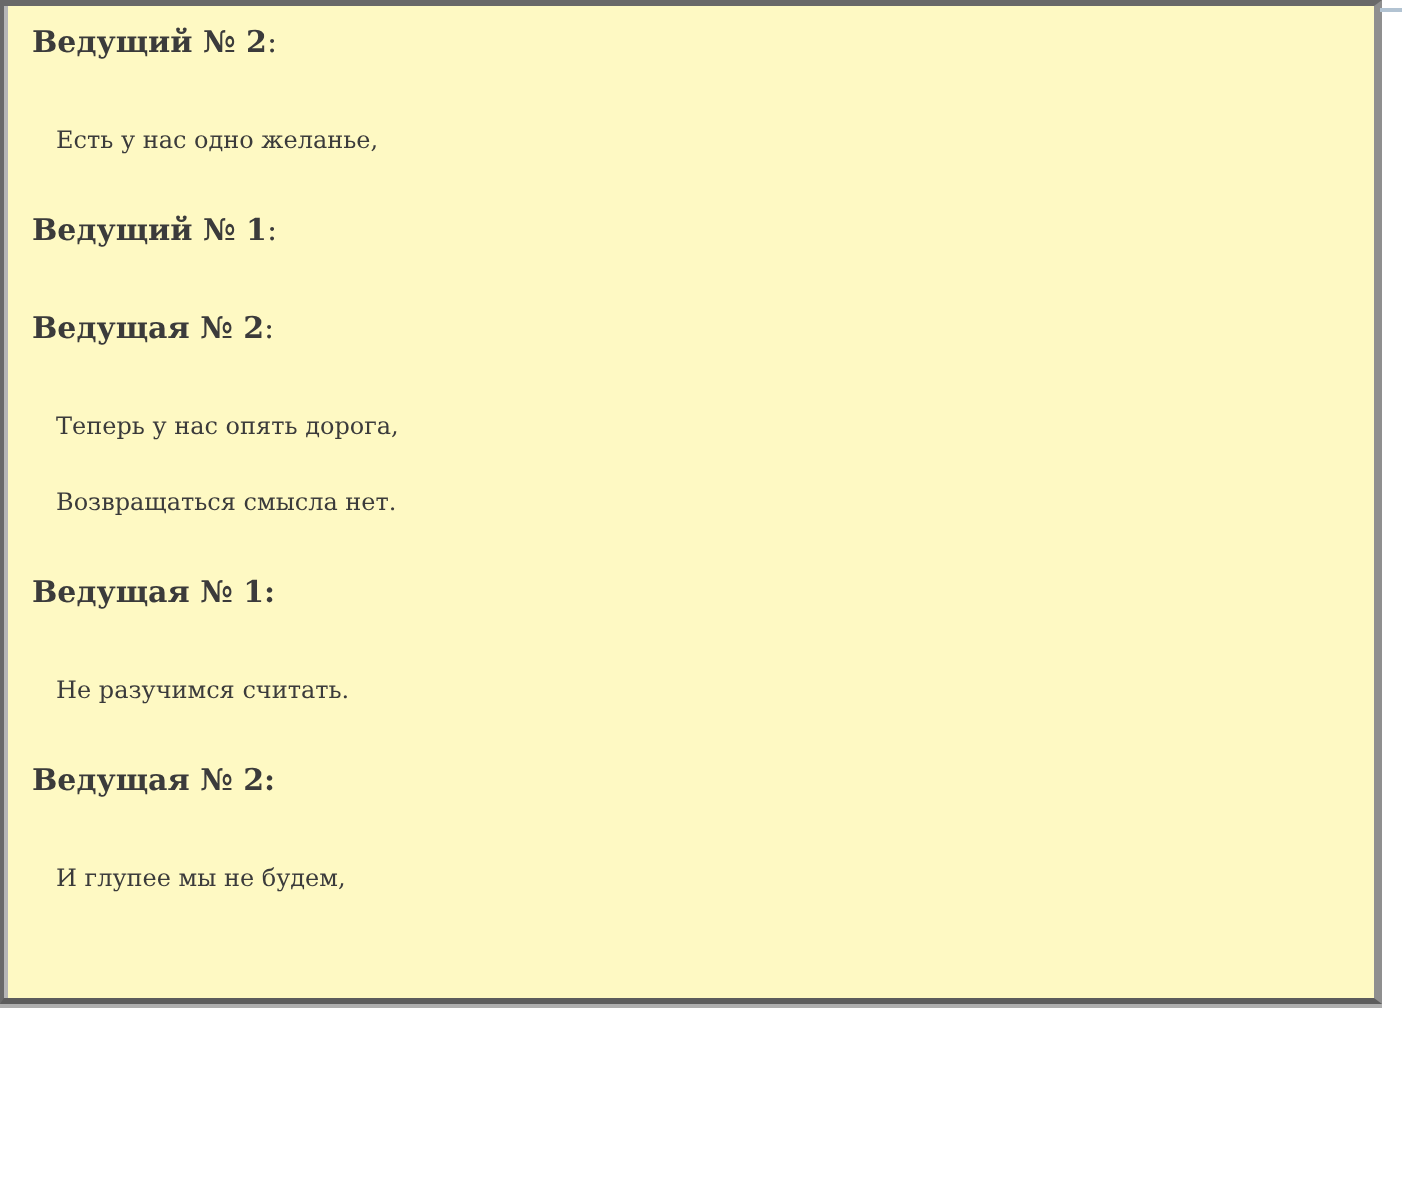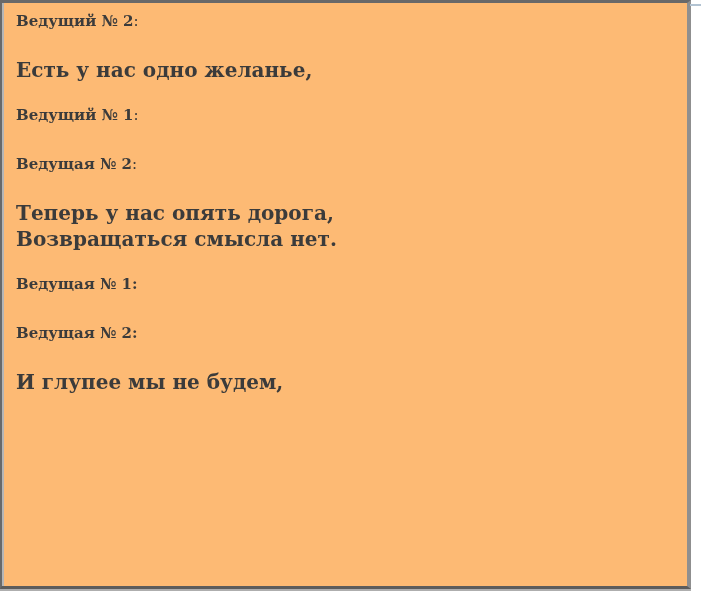--- a/index.html
+++ b/index.html
@@ -16,22 +16,22 @@
     position: relative;
     width: 701px;
     height: 593px;
     background: #ffffff;
   }
   .frame {
     position: absolute;
     left: 0;
     top: 0;
     width: 691px;
-    height: 589px;
-    background: #fdba74;
+    height: 502px;
+    background: #fef9c3;
     border-style: solid;
     border-color: #696969;
     border-width: 3px 4px 3px 2px;
     border-right-color: #8f8f8f;
     border-bottom-color: #5c5c5c;
     box-shadow: inset 2px 0 0 #b6b6b6, 0 2px 0 #aeaeae;
     padding: 5px 10px 0 14px;
     overflow: hidden;
   }
   .gridline {
@@ -45,24 +45,24 @@
   .section { margin: 0 0 19px 0; }
   .speaker {
     margin: 0 0 23px 0;
     font-size: 15px;
     line-height: 26px;
     font-weight: bold;
     color: #3b3b3b;
   }
   .speaker-colon { font-weight: normal; }
   .line {
-    margin: 0;
-    font-size: 20px;
+    margin: 12px;
+    font-size: 12px;
     line-height: 26px;
-    font-weight: bold;
+    font-weight: normal;
     color: #3b3b3b;
   }
 </style>
 </head>
 <body>
 
 <div class="page">
   <div class="frame">
 
     <div class="section">
@@ -75,20 +75,21 @@
     </div>
 
     <div class="section">
       <p class="speaker"><span>Ведущая № 2</span><span class="speaker-colon">:</span></p>
       <p class="line">Теперь у нас опять дорога,</p>
       <p class="line">Возвращаться смысла нет.</p>
     </div>
 
     <div class="section">
       <p class="speaker"><span>Ведущая № 1:</span><span class="speaker-colon"></span></p>
+      <p class="line">Не разучимся считать.</p>
     </div>
 
     <div class="section">
       <p class="speaker"><span>Ведущая № 2:</span><span class="speaker-colon"></span></p>
       <p class="line">И глупее мы не будем,</p>
     </div>
 
   </div>
   <div class="gridline"></div>
 </div>

